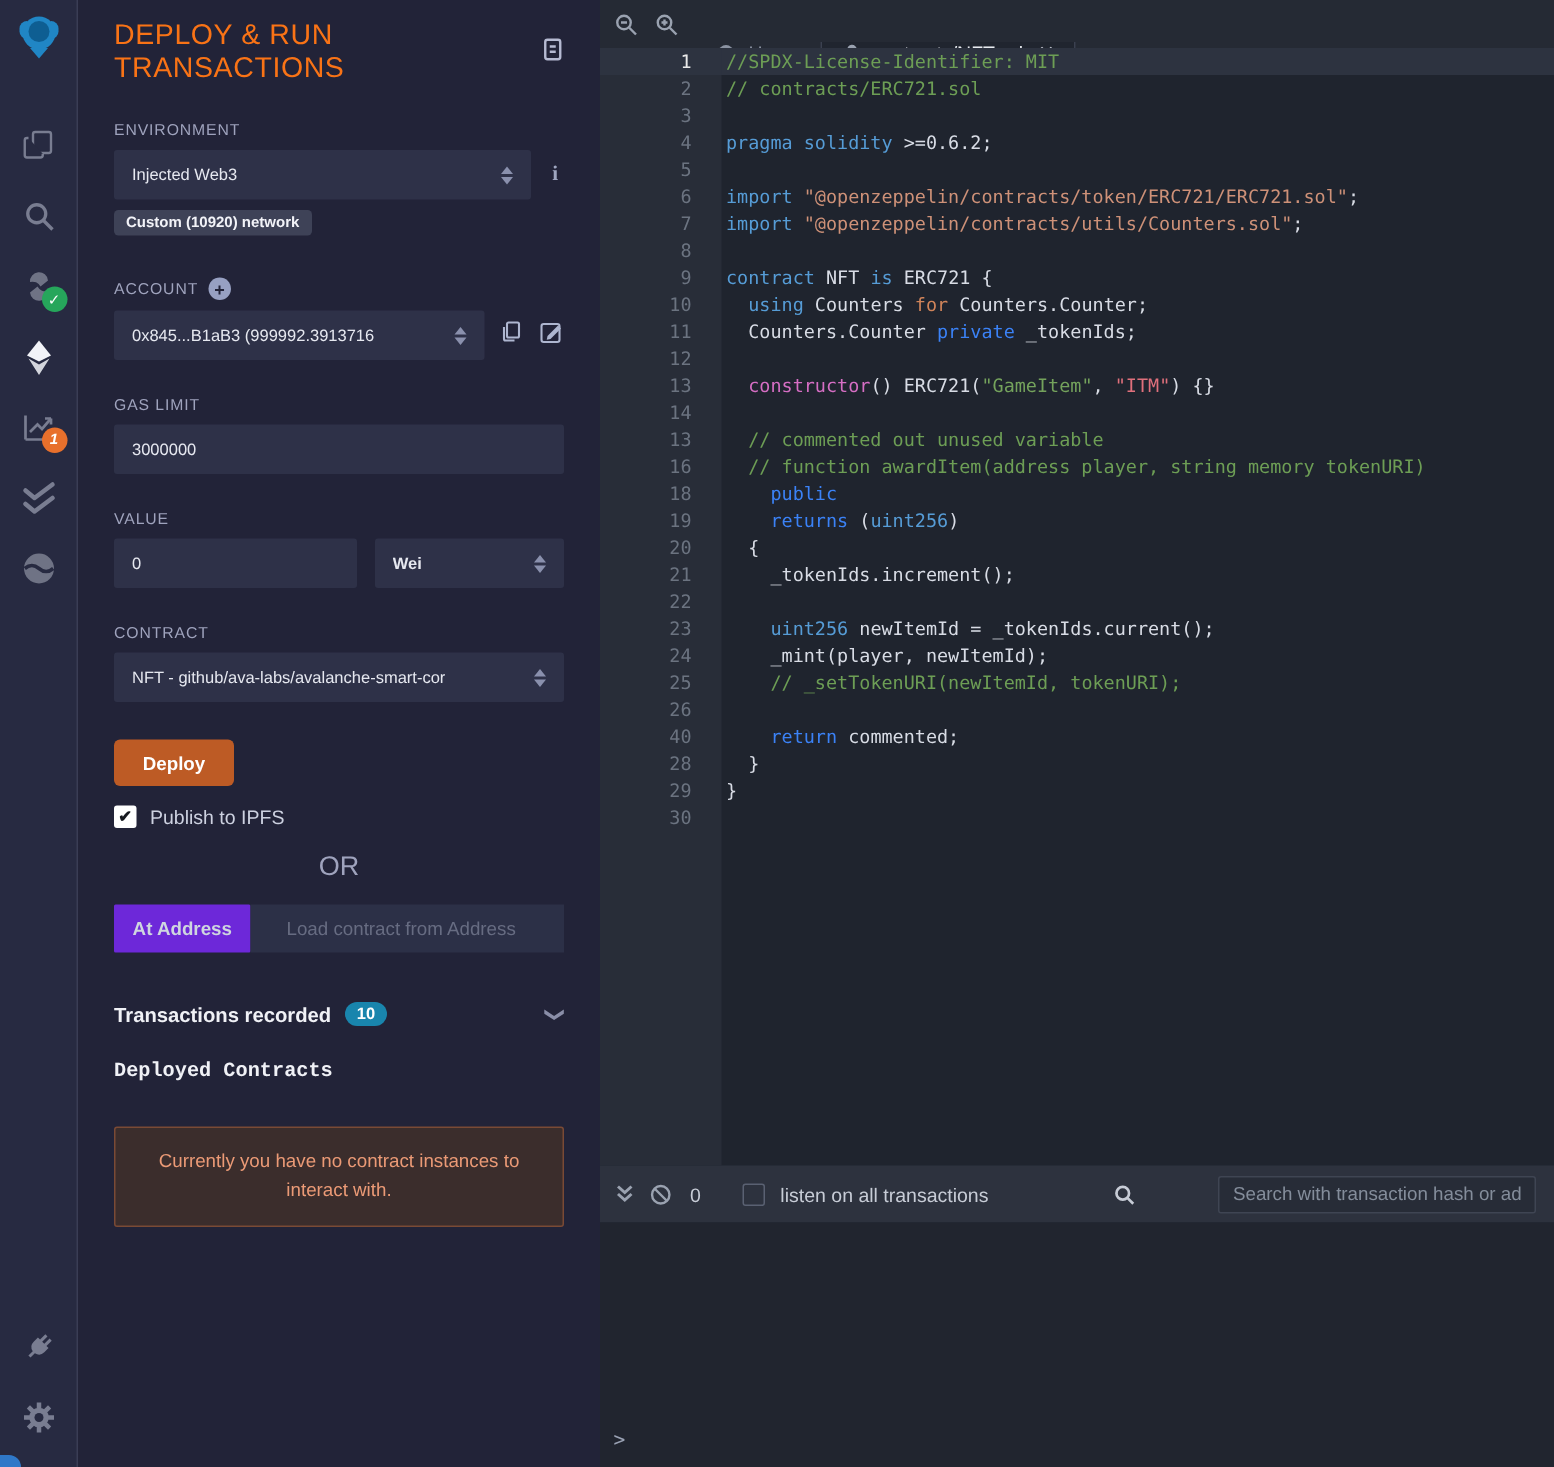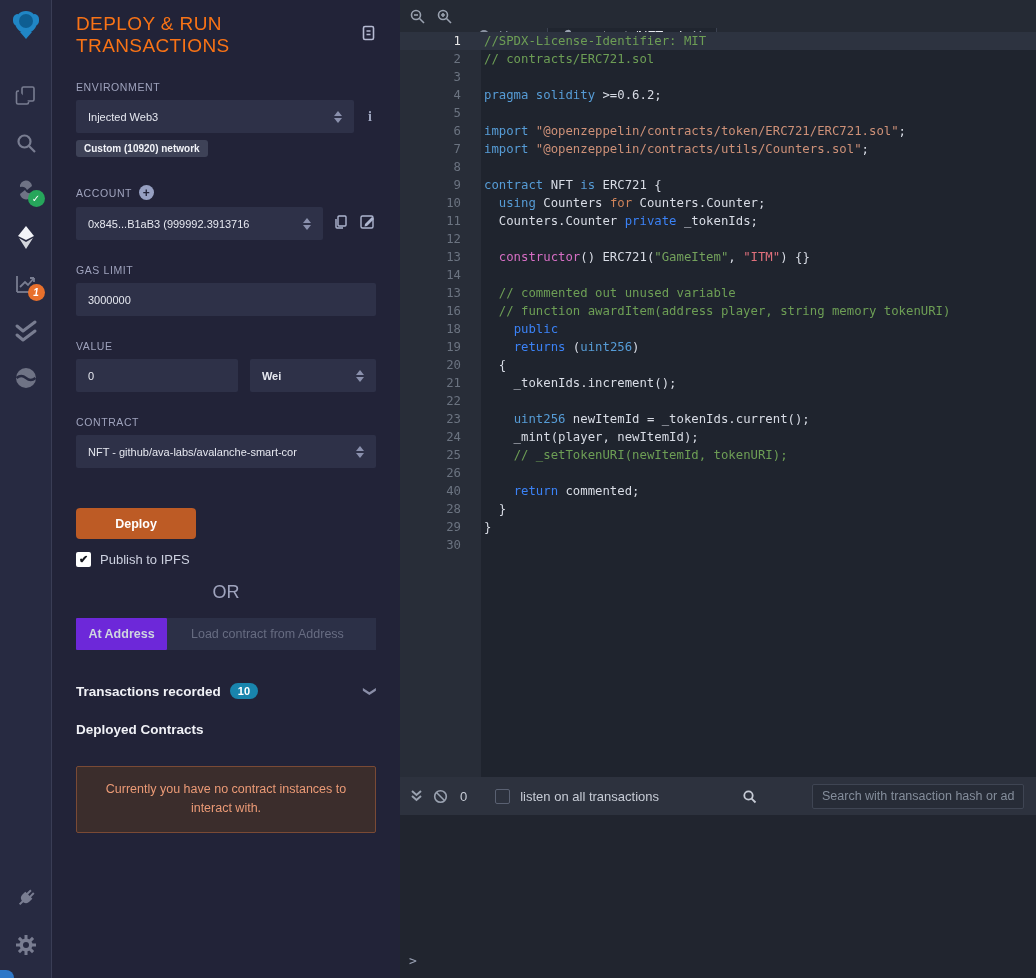--- a/index.html
+++ b/index.html
@@ -44,37 +44,37 @@
   .plus-circle { width:15px; height:15px; border-radius:50%; background:#97a0c2; color:#222338;
                  font-size:12px; font-weight:bold; display:flex; align-items:center; justify-content:center;
                  cursor:pointer; }
   .mini-icon { color:#aeb6d0; cursor:pointer; }
   input.inp { width:100%; }
   input.inp::placeholder { color:#676c82; }
   .gas-inp { width:164px; }
   .val-row { display:flex; gap:12px; }
   .val-row .inp { flex:1.35; }
   .val-row .sel { flex:1;font-weight:bold; }
-  .deploy-btn { margin-top:40px; width:120px; height:31px; background:#bd5b25; color:#fff;
+  .deploy-btn { margin-top:25px; width:80px; height:31px; background:#bd5b25; color:#fff;
                 font-size:12.5px; font-weight:bold; border:none; border-radius:4px; cursor:pointer; }
   .chk-row { display:flex; align-items:center; gap:9px; margin-top:13px; color:#cdd1e0; font-size:13px; }
   .chk { width:15px; height:15px; background:#fff; border-radius:2px; color:#16181f; font-size:11px;
          font-weight:bold; display:flex; align-items:center; justify-content:center; cursor:pointer; }
   .or { text-align:center; color:#9fa3bd; font-size:18px; margin:15px 0; }
   .ataddr-row { display:flex; height:32px; }
   .ataddr-btn { width:100px; background:#6d28d9; color:#cfd6df; font-size:12.5px; font-weight:bold;
                 border:none; cursor:pointer; border-radius:1px; }
   .ataddr-inp { flex:1; background:#2c3047; border:none; color:#84cc16; font-size:12.5px; padding:0 24px; }
   .ataddr-inp::placeholder { color:#676c82; }
   .txrec { display:flex; align-items:center; gap:9px; margin-top:33px; cursor:pointer; }
   .txrec-label { font-size:13.5px; font-weight:bold; color:#f0f1f6; }
   .count-badge { background:#1985ad; color:#fff; font-size:11px; font-weight:bold;
                  border-radius:9px; padding:2px 8px; }
   .chev { margin-left:auto; color:#8a8ea8; font-size:13px; }
-  .deployed { font-size:13.5px; font-weight:bold; color:#f0f1f6; margin-top:23px; }
+  .deployed { font-size:13.5px; font-weight:bold; color:#f0f1f6; margin-top:23px;font-family:Liberation Mono, monospace; }
   .alert { margin-top:29px; background:#3b2d2c; border:1px solid #7a4a35; border-radius:2px;
            color:#eb9a76; font-size:12.5px; text-align:center; padding:13px 18px; line-height:1.55; }
 
   
   .main { flex:1; display:flex; flex-direction:column; background:#1f242e; }
   .tabbar { height:32px; background:#252a34; display:flex; align-items:stretch; flex:none; }
   .zoombtns { display:flex; align-items:center; gap:10px; padding:0 10px 0 9px; }
   .zoombtn { cursor:pointer; display:flex; }
   .tab { display:flex; gap:7px; padding:0 13px; font-size:13px; cursor:pointer;margin-top:28px; }
   .tab-home { color:#8b93a2; }

